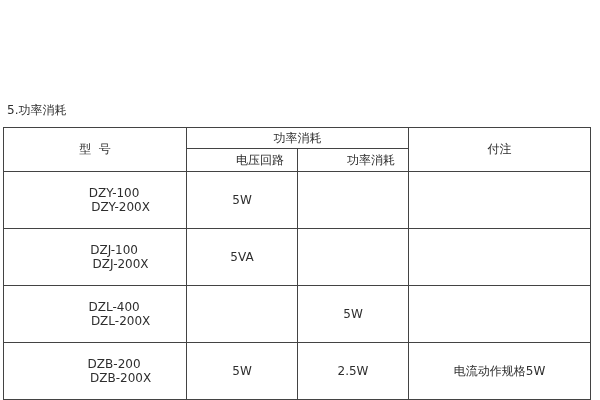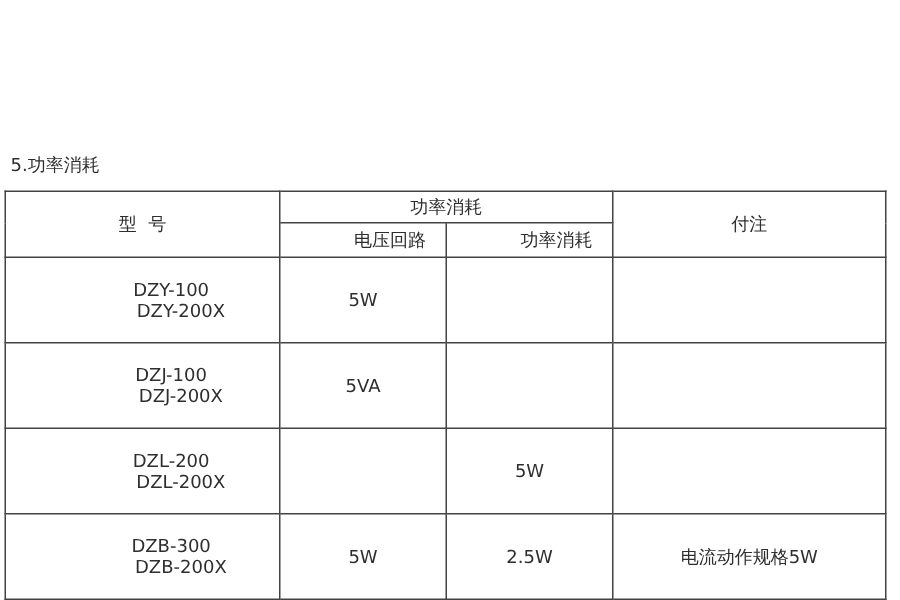--- a/index.html
+++ b/index.html
@@ -90,30 +90,30 @@
         <td class="model-cell">
           <span>DZJ-100</span>
           <span>DZJ-200X</span>
         </td>
         <td>5VA</td>
         <td></td>
         <td></td>
       </tr>
       <tr>
         <td class="model-cell">
-          <span>DZL-200</span>
+          <span>DZL-400</span>
           <span>DZL-200X</span>
         </td>
         <td></td>
         <td>5W</td>
         <td></td>
       </tr>
       <tr>
         <td class="model-cell">
-          <span>DZB-300</span>
+          <span>DZB-200</span>
           <span>DZB-200X</span>
         </td>
         <td>5W</td>
         <td>2.5W</td>
         <td>电流动作规格5W</td>
       </tr>
       <tr>
         <td class="model-cell">
           
           

